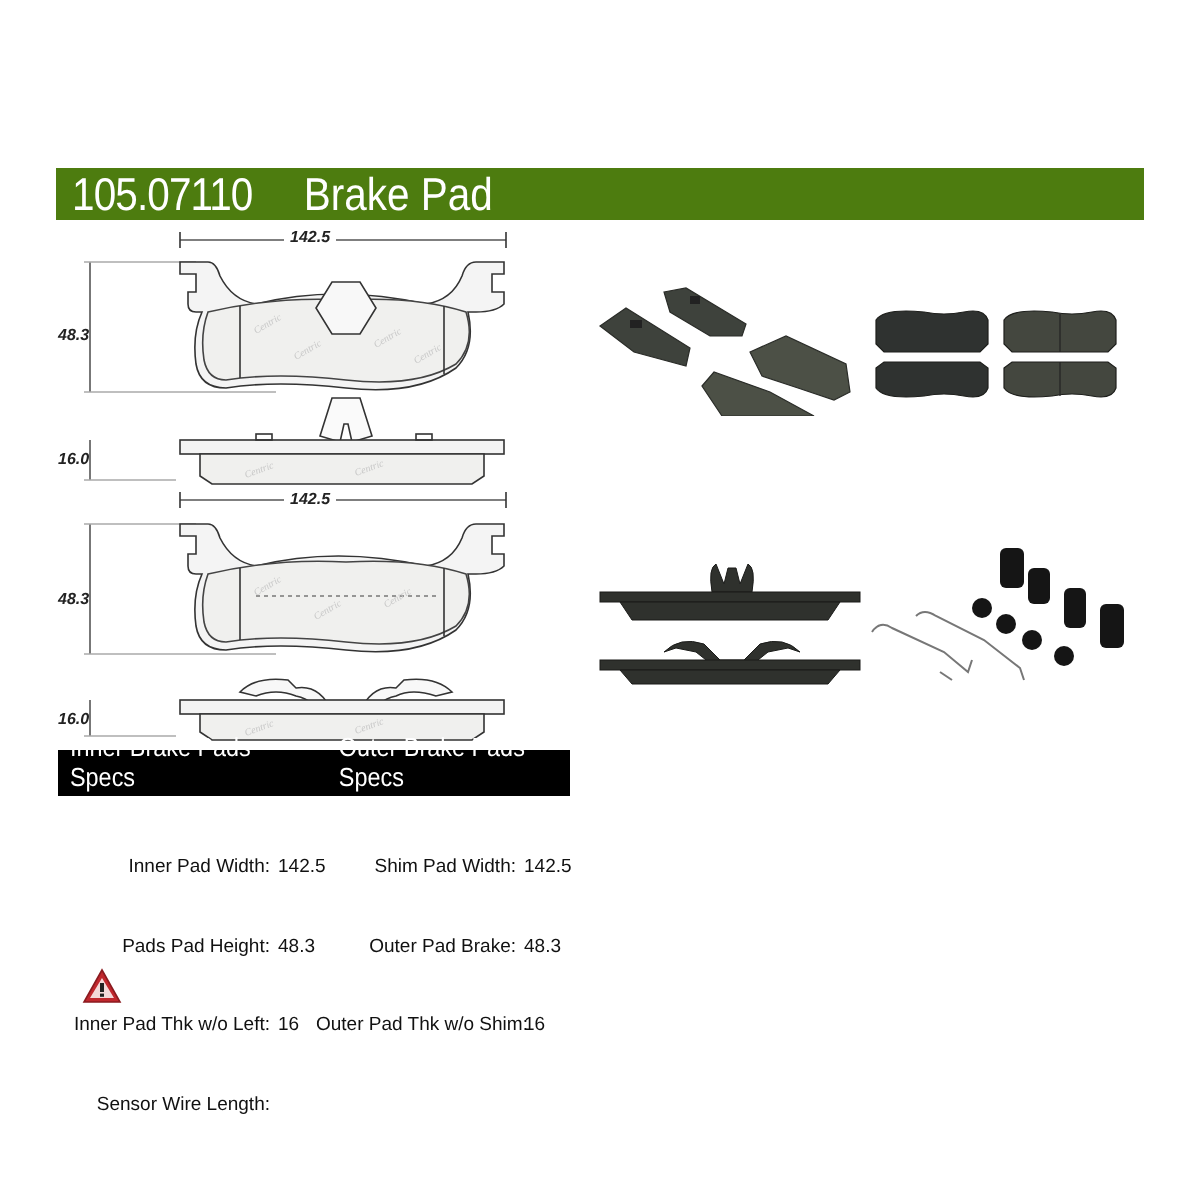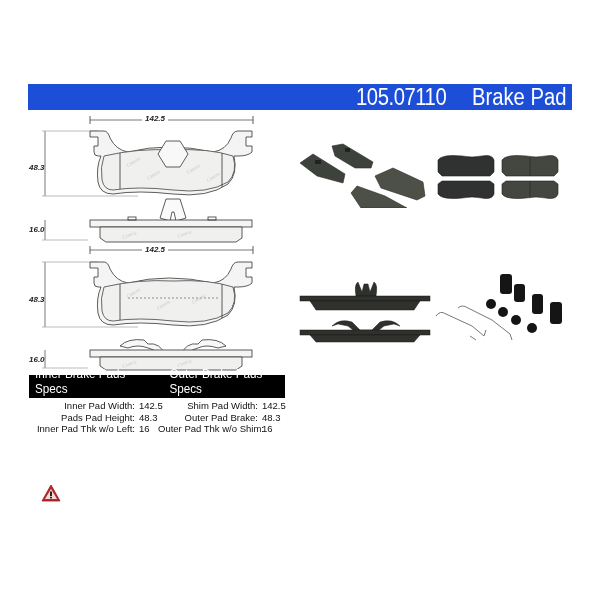--- a/index.html
+++ b/index.html
@@ -1,35 +1,35 @@
 <!DOCTYPE html>
 <html><head>
 <meta charset="utf-8">
 <style>
   html, body { margin:0; padding:0; background:#ffffff; }
   body { width:600px; height:600px; position:relative; overflow:hidden;
          font-family:"Liberation Sans", sans-serif; color:#111; }
   .abs { position:absolute; }
-  .header-bar { left:28px; top:84px; width:544px; height:26px; background:#1d4ed8;
-                color:#fff; display:flex; align-items:center; justify-content:flex-end;
+  .header-bar { left:28px; top:84px; width:544px; height:26px; background:#4d7c0f;
+                color:#fff; display:flex; align-items:center; justify-content:flex-start;
                 box-sizing:border-box; padding:0 6px 0 8px; }
   .header-bar .part { font-size:23px; font-weight:normal; letter-spacing:-0.5px; transform:scaleX(0.88); transform-origin:left center; }
   .header-bar .type { font-size:23px; transform:scaleX(0.88); transform-origin:right center; }
 
   .dim { font-size:8px; font-style:italic; font-weight:bold; color:#222; }
 
   .spec-bar { left:29px; top:375px; width:256px; height:23px; background:#000; color:#fff;
               display:flex; align-items:center; justify-content:space-between; box-sizing:border-box; padding:0 4px 12px 6px; }
   .spec-bar span { font-size:13px; transform:scaleX(0.9); }
   .spec-bar .l { transform-origin:left center; }
   .spec-bar .r { transform-origin:right center; }
 
   .spec-row { font-size:9.5px; line-height:11.5px; white-space:nowrap; }
   .spec-col { position:absolute; top:400px; }
-  .spec-item { display:flex; }
+  .spec-item { display:flex;margin-top:28px; }
   .spec-label { text-align:right; }
   .spec-val { padding-left:4px; }
   .note-line { font-size:10.5px; line-height:13px; white-space:nowrap; }
   .note-red { color:#b0282e; }
 </style>
 </head>
 <body>
 
 <div class="abs header-bar">
   <span class="part">105.07110</span>
@@ -173,20 +173,24 @@
     <span class="spec-val">142.5</span>
   </div>
   <div class="spec-item">
     <span class="spec-label" style="width:104px">Pads Pad Height:</span>
     <span class="spec-val">48.3</span>
   </div>
   <div class="spec-item">
     <span class="spec-label" style="width:104px">Inner Pad Thk w/o Left:</span>
     <span class="spec-val">16</span>
   </div>
+  <div class="spec-item">
+    <span class="spec-label" style="width:104px">Sensor Wire Length:</span>
+    <span class="spec-val"></span>
+  </div>
 </div>
 
 <div class="spec-col spec-row" style="left:158px">
   <div class="spec-item">
     <span class="spec-label" style="width:100px">Shim Pad Width:</span>
     <span class="spec-val">142.5</span>
   </div>
   <div class="spec-item">
     <span class="spec-label" style="width:100px">Outer Pad Brake:</span>
     <span class="spec-val">48.3</span>

